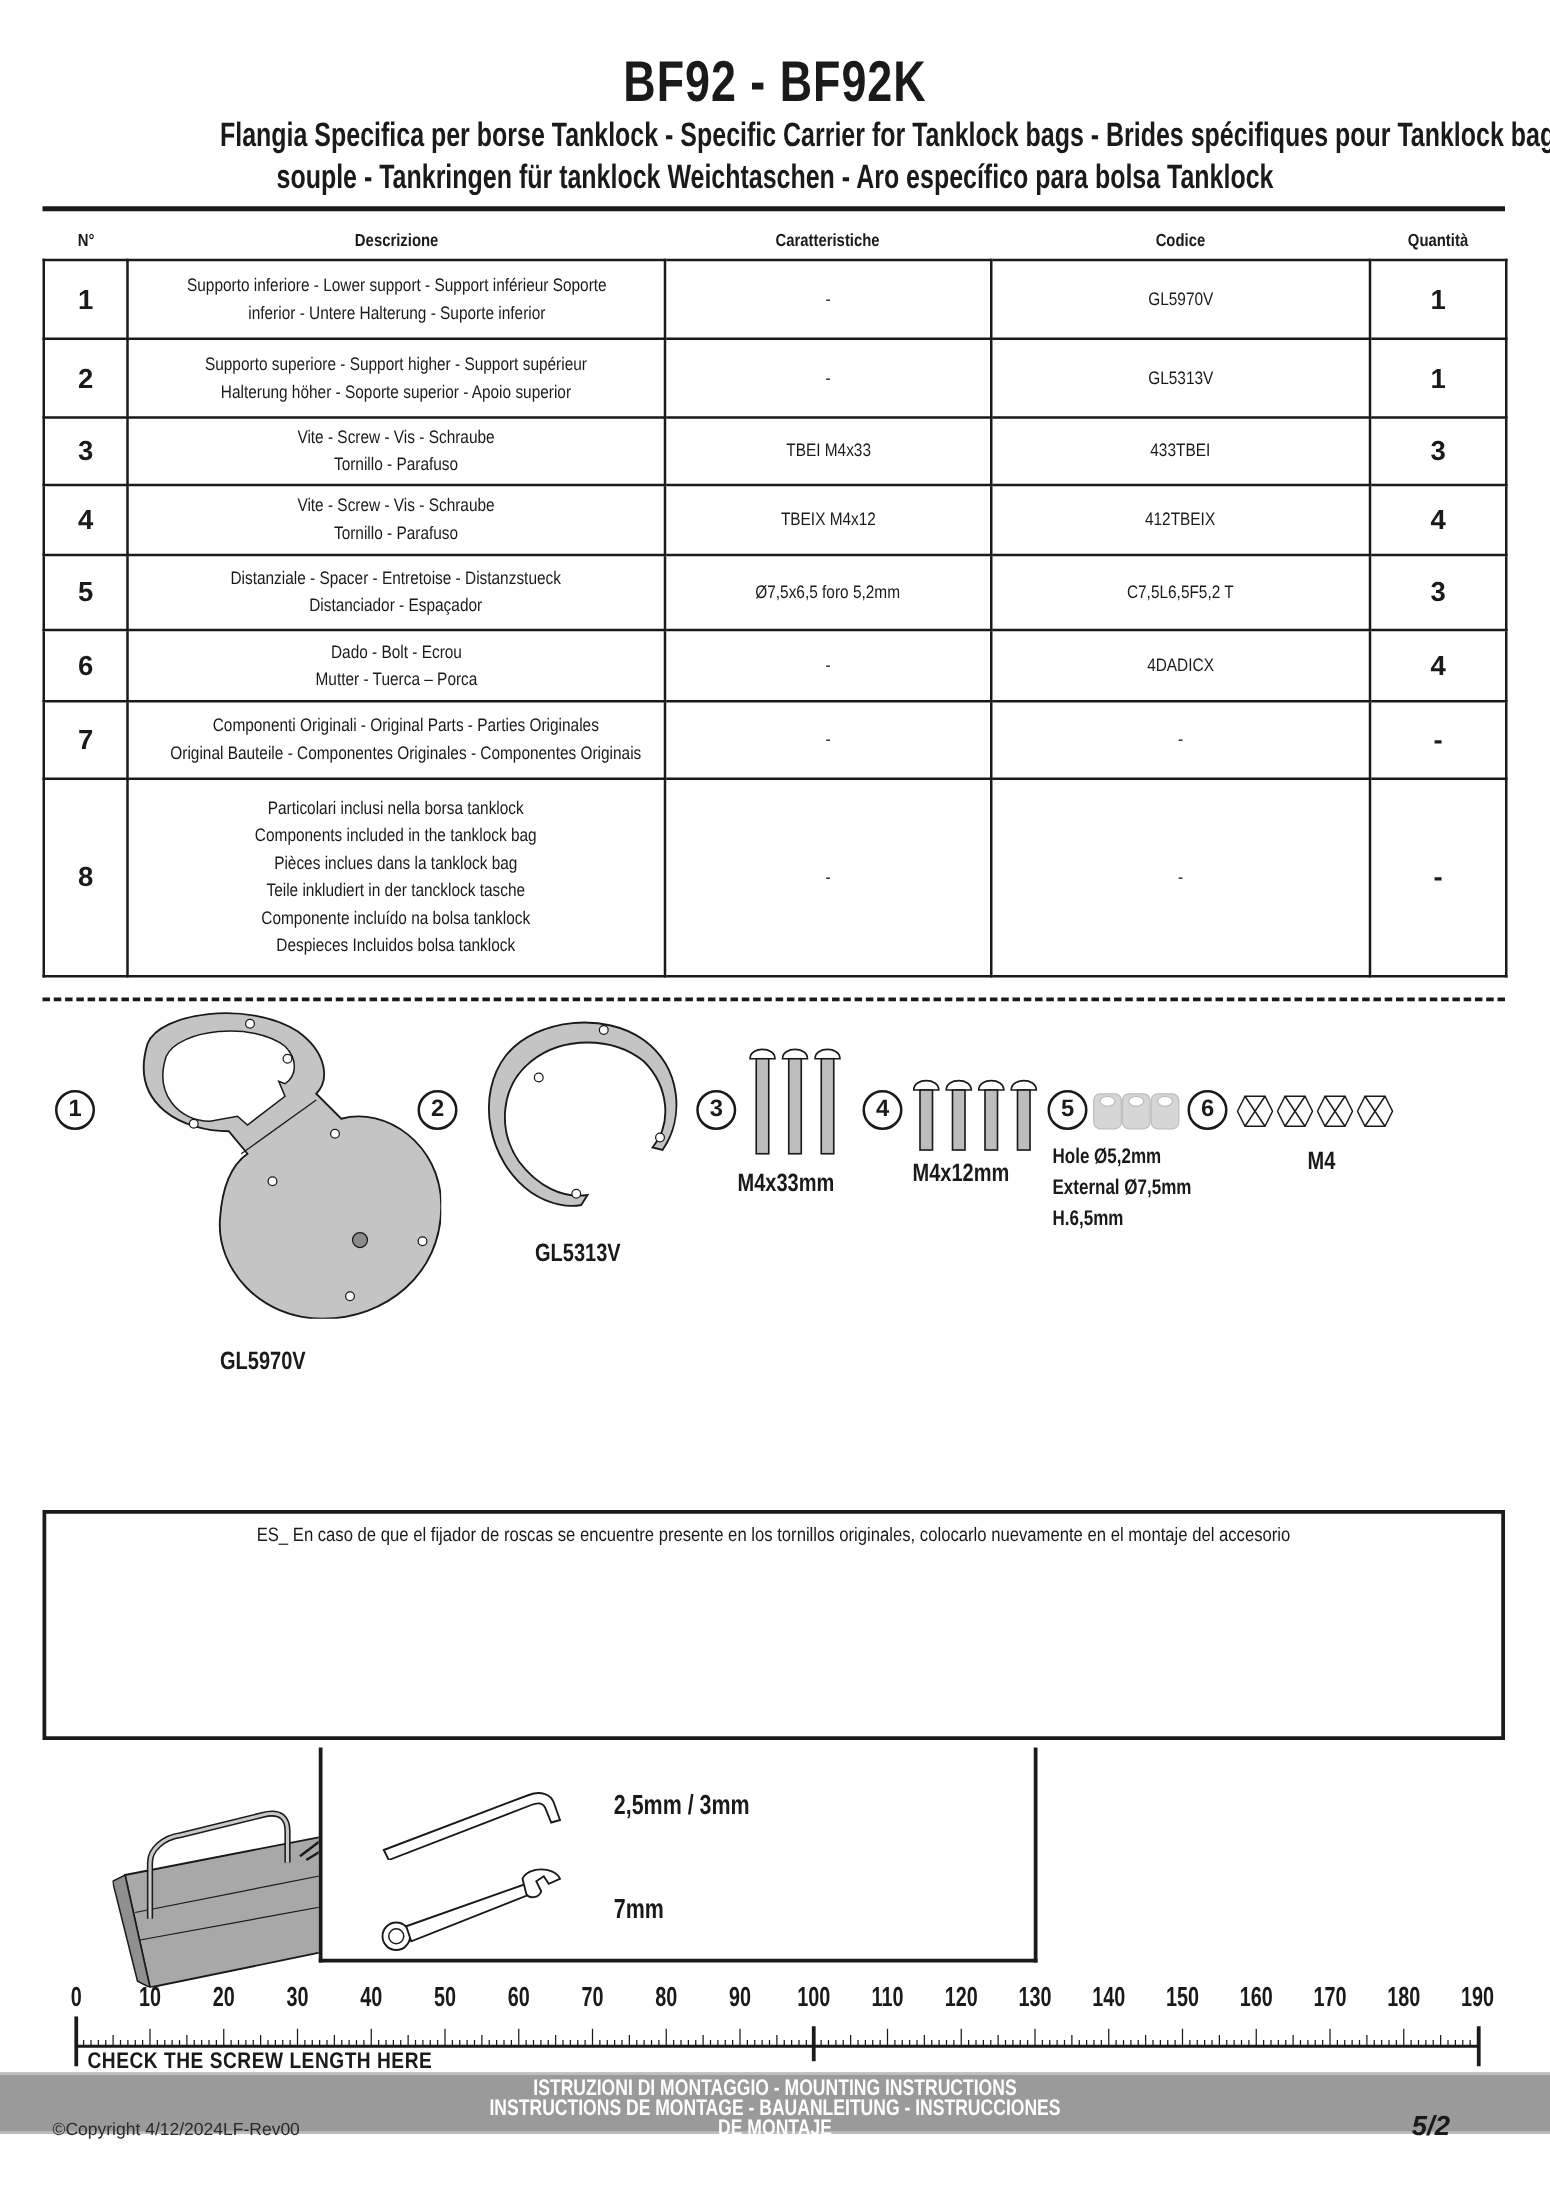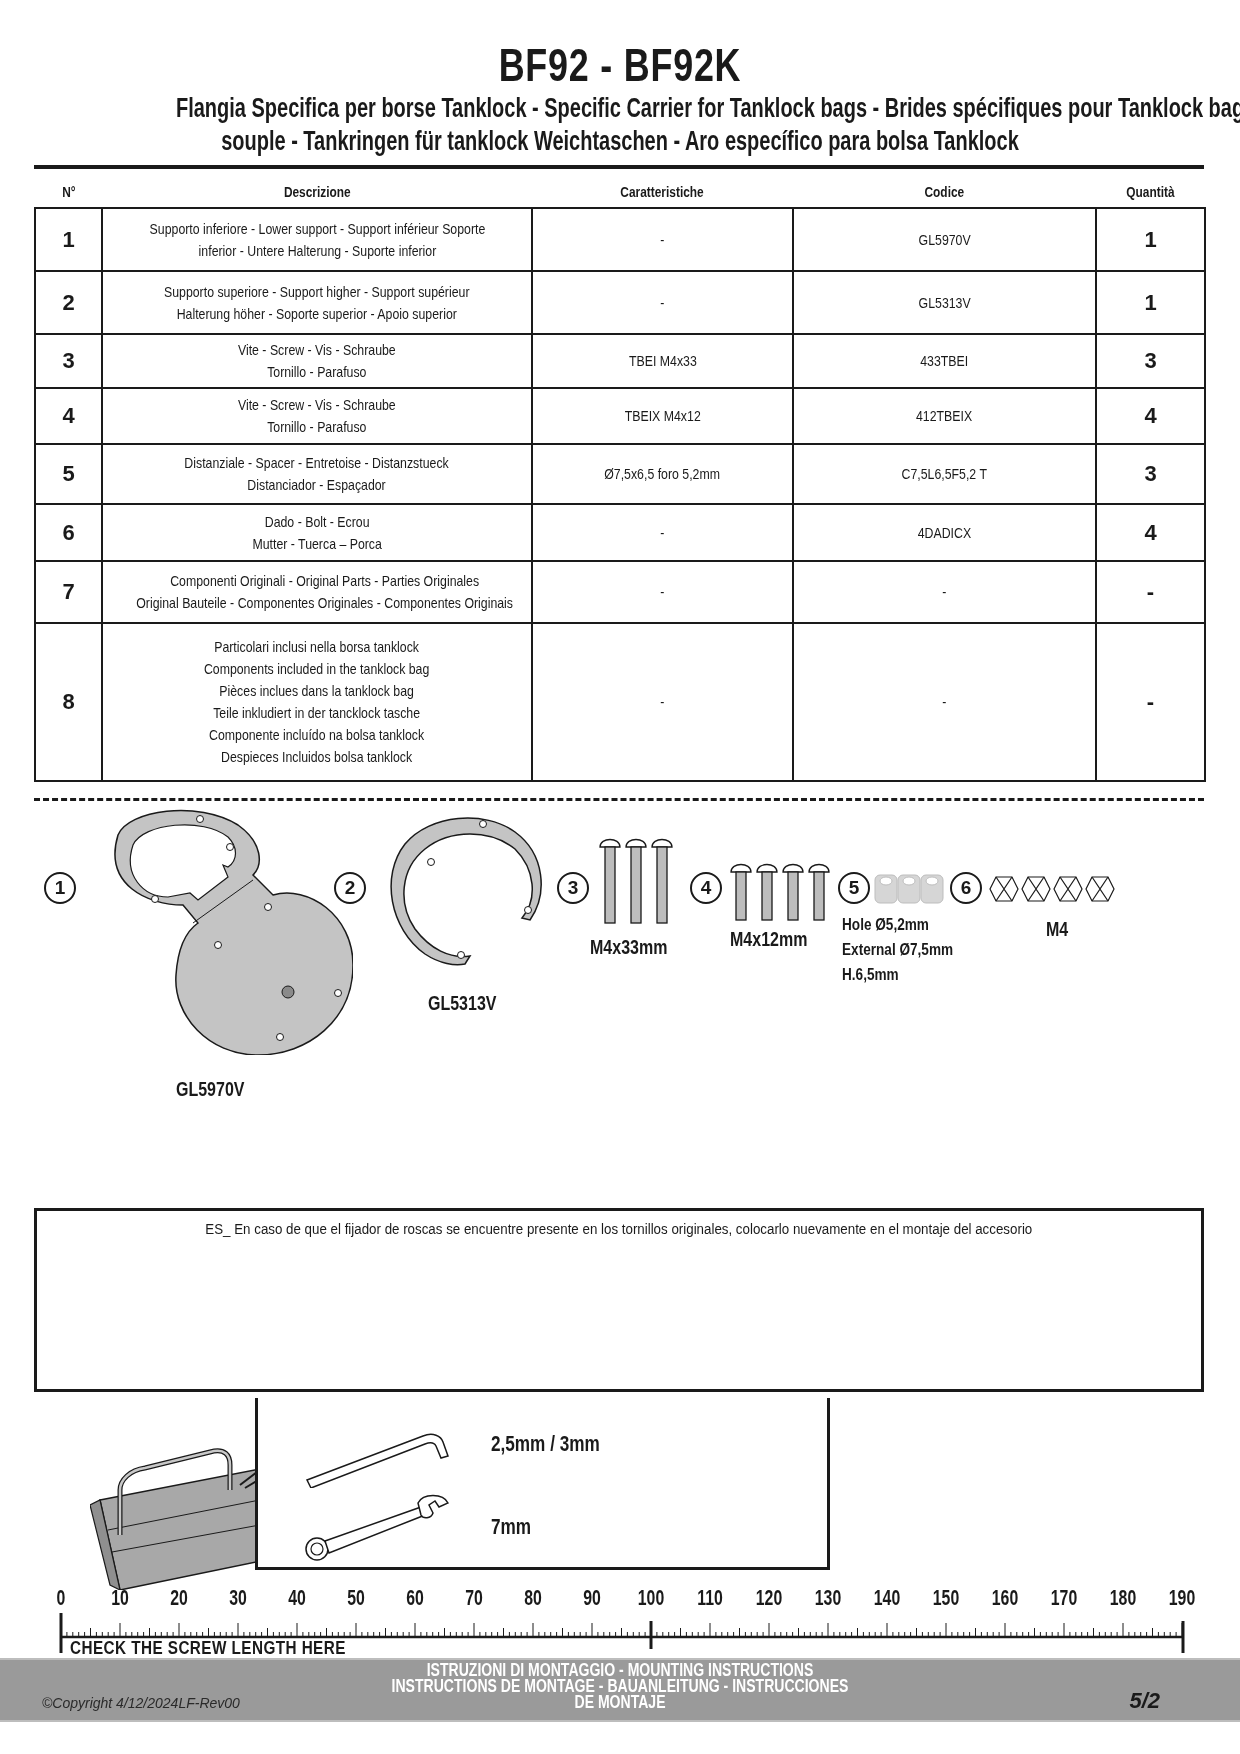--- a/index.html
+++ b/index.html
@@ -39,24 +39,24 @@
   .tools-box { position: absolute; left: 255px; top: 1398px; width: 575px; height: 172px; border: 3px solid #1a1a1a; border-top: none; background: #fff; }
   .tool-label { position: absolute; font-size: 22px; font-weight: bold; white-space: nowrap; transform: scaleX(0.78); transform-origin: left top; }
 
   
   .ruler { position: absolute; left: 56px; top: 1585px; width: 1120px; height: 70px; }
   .ruler-num { position: absolute; top: 0; font-size: 22px; font-weight: bold; transform: translateX(-50%) scaleX(0.72); white-space: nowrap; }
   .ruler-caption { position: absolute; left: 70px; top: 1638px; font-size: 18px; font-weight: bold; letter-spacing: 0.5px; white-space: nowrap; transform: scaleX(0.85); transform-origin: left top; }
   .ruler-unit { position: absolute; left: 1152px; top: 1666px; font-size: 10px; font-weight: bold; font-style: italic; }
 
   
-  .footer { position: absolute; left: 0; top: 1658px; width: 1240px; height: 64px; background: #9a9a9a; border-top: 2px solid #bdbdbd; border-bottom: 2px solid #bdbdbd; }
+  .footer { position: absolute; left: 0; top: 1658px; width: 1240px; height: 49px; background: #9a9a9a; border-top: 2px solid #bdbdbd; border-bottom: 2px solid #bdbdbd; }
   .footer-title { position: absolute; left: 300px; width: 640px; top: 2px; text-align: center; color: #ffffff; font-size: 18px; font-weight: bold; line-height: 16px; }
   .footer-title div { white-space: nowrap; transform: scaleX(0.78); }
-  .copyright { position: absolute; left: 42px; top: 35px; font-size: 14px; font-style: italic; color: #2a2a2a; white-space: nowrap; }
+  .copyright { position: absolute; left: 42px; top: 35px; font-size: 14px; color: #2a2a2a; white-space: nowrap; }
   .page-num { position: absolute; right: 80px; top: 28px; font-size: 22px; font-weight: bold; font-style: italic; color: #1a1a1a; }
 </style>
 </head>
 <body>
 
 <div class="title">BF92 - BF92K</div>
 <div class="subtitle">
   <div>Flangia Specifica per borse Tanklock - Specific Carrier for Tanklock bags - Brides spécifiques pour Tanklock bagagerie</div>
   <div>souple - Tankringen für tanklock Weichtaschen - Aro específico para bolsa Tanklock</div>
 </div>

